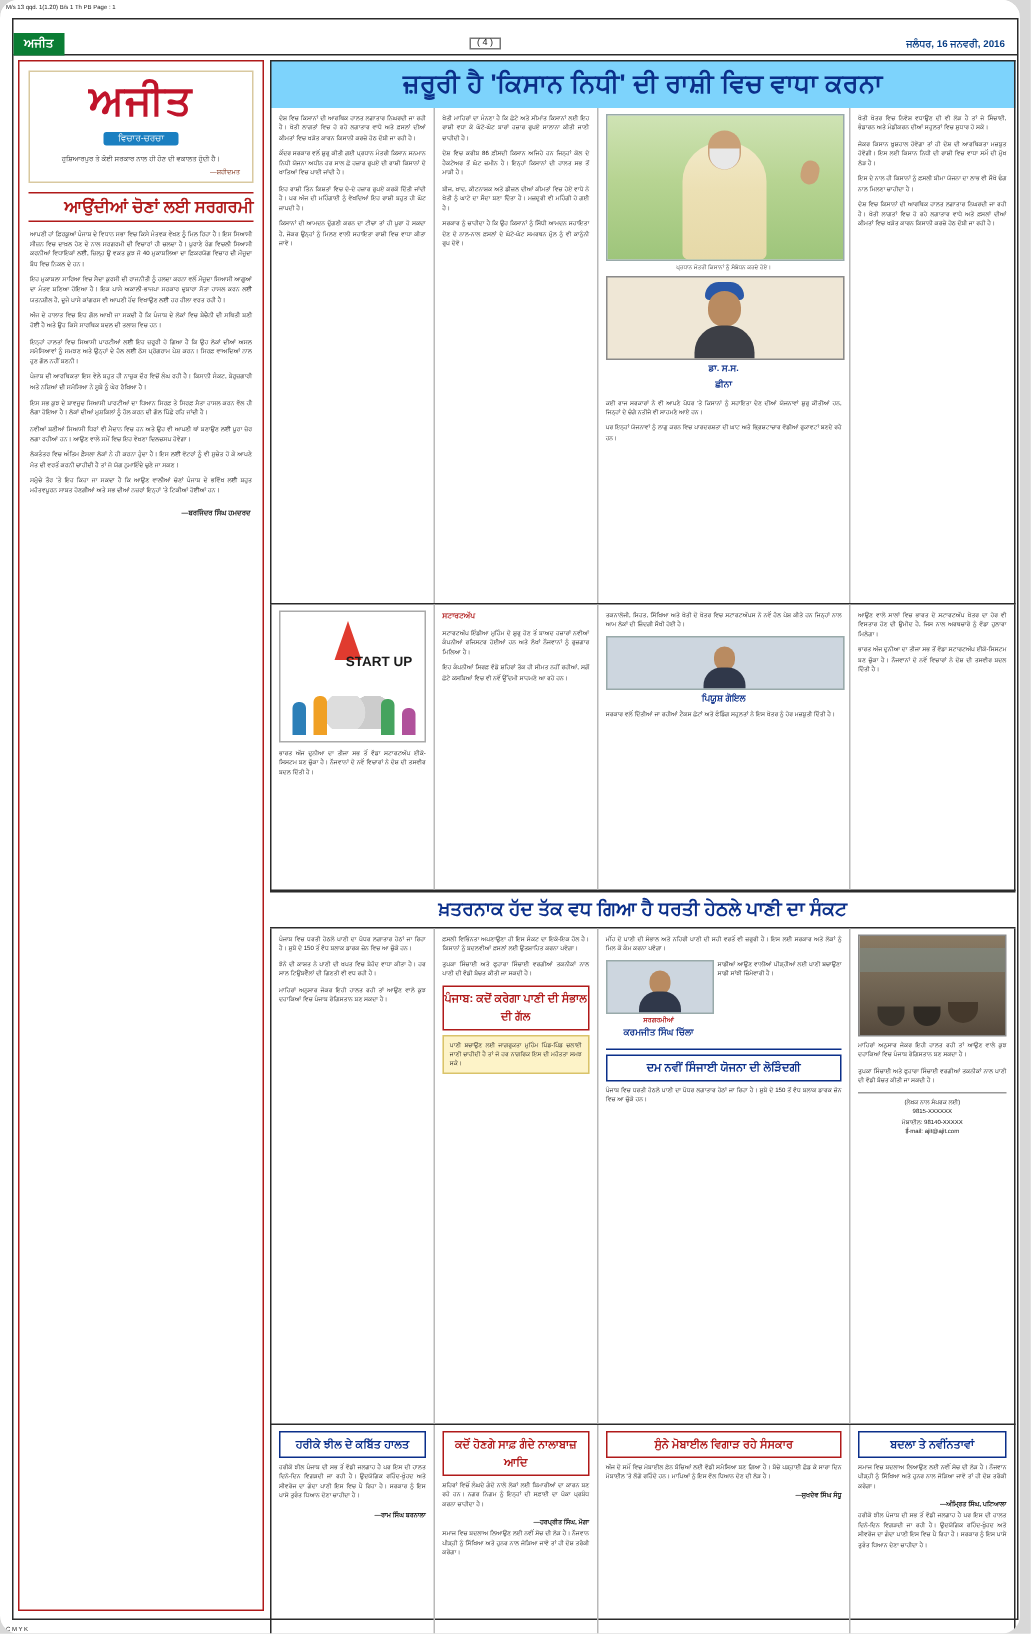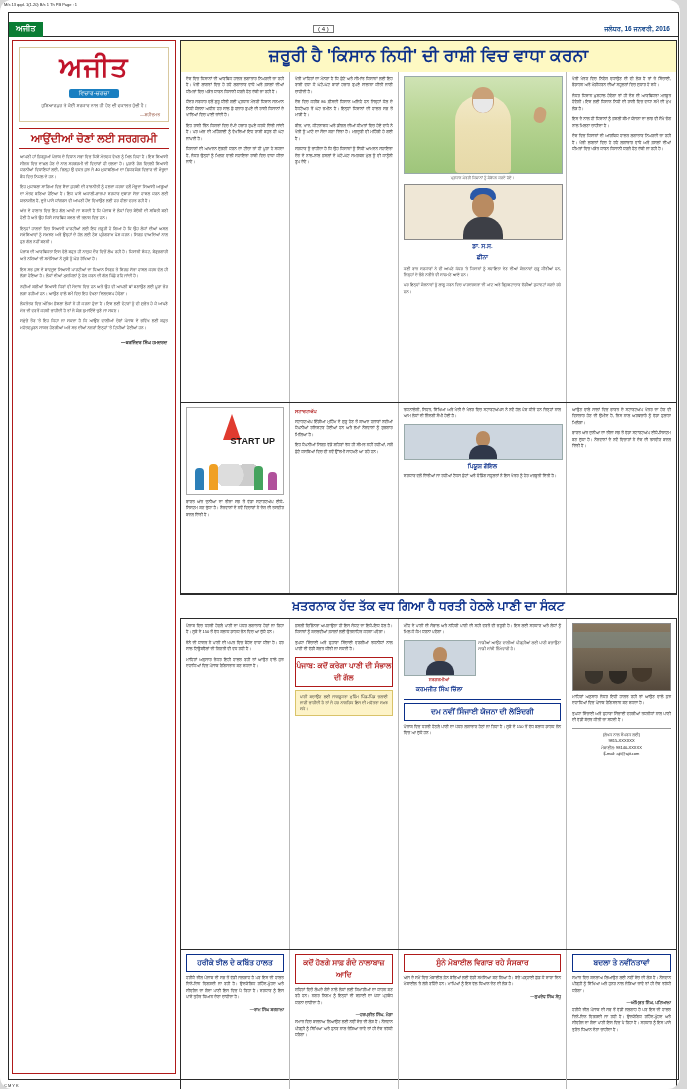--- a/index.html
+++ b/index.html
@@ -23,30 +23,30 @@
   .topbar .rightd{font-size:6.5px;color:#0a3f86;padding-right:8px;font-weight:bold;}
 
   
   .leftcol{position:absolute;left:12px;top:40px;width:164px;height:1034px;border:1px solid #b01a1a;box-sizing:border-box;background:#fff;}
   .logo{margin:6px 6px 0 6px;border:1px solid #d9c9a0;background:#fff;text-align:center;padding:6px 2px 4px 2px;}
   .logo .ajit{color:#c0142b;font-size:27px;font-weight:bold;letter-spacing:1px;line-height:1;}
   .logo .ribbon{display:inline-block;margin-top:4px;background:#1a7fc1;color:#fff;font-size:6px;padding:1px 10px;border-radius:2px;}
   .logo .sub{font-size:4.6px;color:#333;margin-top:4px;line-height:1.5;padding:0 4px;}
   .logo .sign{font-size:4.4px;color:#7a2a10;text-align:right;padding-right:6px;margin-top:2px;}
 
-  .edhead{margin:6px 6px 0 6px;border-top:1px solid #b01a1a;border-bottom:1px solid #b01a1a;text-align:center;
+  .edhead{margin:6px 6px 0 6px;border-top:1px solid #b01a1a;border-bottom:1px solid #b01a1a;text-align:right;
           color:#b01a1a;font-size:11px;font-weight:bold;padding:3px 0;}
   .edbody{padding:5px 7px 0 7px;font-size:4.1px;line-height:1.62;color:#111;text-align:justify;}
   .edbody p{margin:0 0 4px 0;}
   .edsign{font-size:4.6px;text-align:right;padding:4px 8px 6px 0;color:#111;font-weight:bold;}
 
   
   .main{position:absolute;left:180px;top:40px;width:497px;}
 
-  .banner{border:1px solid #2b2b2b;border-bottom:none;background:#fef9c3;}
+  .banner{border:1px solid #2b2b2b;border-bottom:none;background:#7dd3fc;}
   .banner h1{margin:0;padding:5px 6px 6px 6px;text-align:center;color:#0b2f8a;font-size:17px;font-weight:bold;letter-spacing:.2px;}
 
   .colwrap{display:flex;border:1px solid #2b2b2b;border-top:none;}
   .c{padding:4px 5px;font-size:4.05px;line-height:1.6;color:#111;text-align:justify;box-sizing:border-box;}
   .c p{margin:0 0 4px 0;}
   .sep{border-right:1px solid #b9b9b9;}
 
   .photo{width:100%;height:96px;background:linear-gradient(180deg,#cfe3b4 0%,#b7d492 45%,#9ec57b 100%);position:relative;overflow:hidden;border:1px solid #9aa;}
   .photo .figure{position:absolute;left:50%;transform:translateX(-50%);bottom:0;width:56px;height:78px;
      background:linear-gradient(180deg,#f2e9c8 0%,#ece0b4 40%,#e6d9a8 100%);border-radius:26px 26px 4px 4px;}

